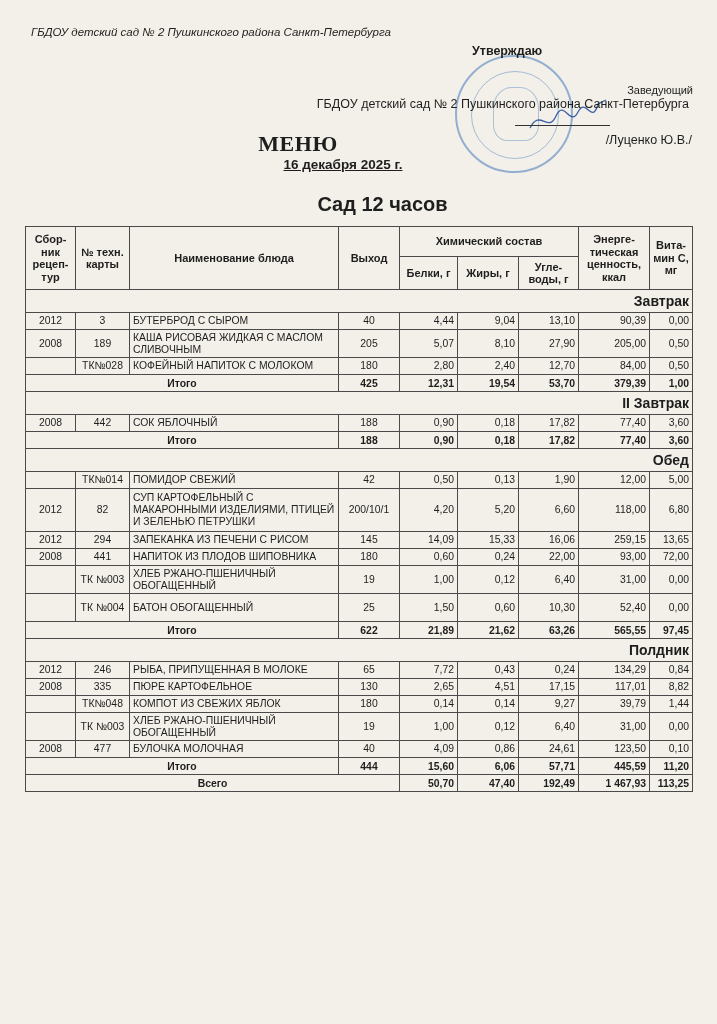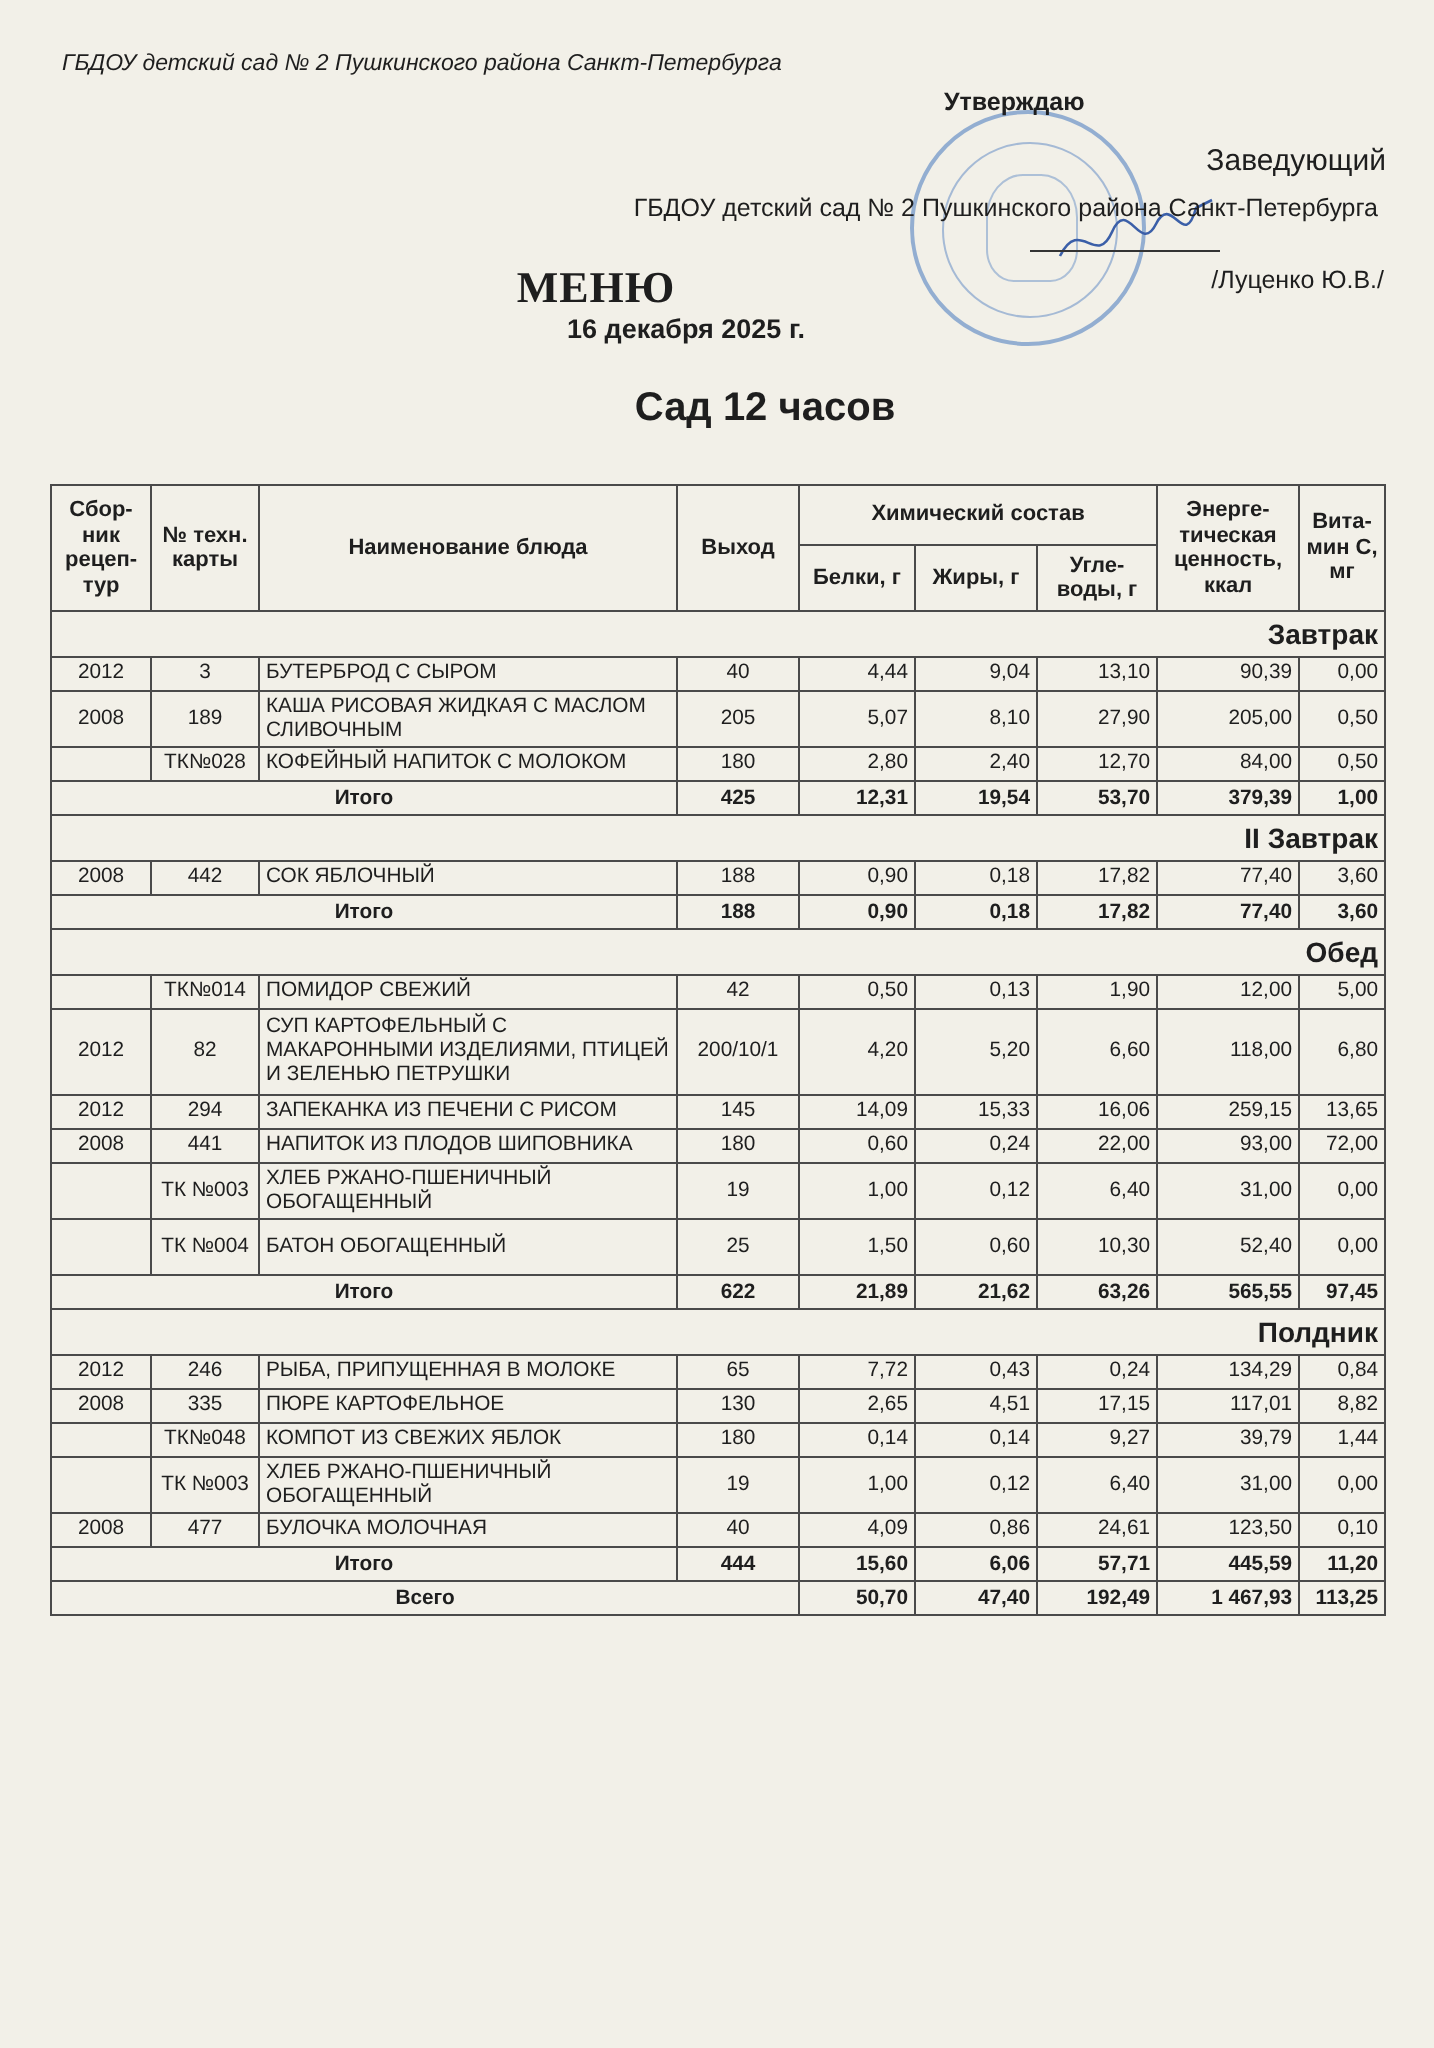--- a/index.html
+++ b/index.html
@@ -3,37 +3,37 @@
 <meta charset="utf-8">
 <style>
   html, body { margin:0; padding:0; }
   body {
     width:717px; height:1024px; position:relative; overflow:hidden;
     background:#f2f0e8;
     font-family:"Liberation Sans", sans-serif; color:#1e1e1e;
   }
   .org-top { position:absolute; left:31px; top:26px; font-size:11.5px; font-style:italic; }
   .approve { position:absolute; left:472px; top:44px; font-size:12.5px; font-weight:bold; }
-  .position { position:absolute; right:24px; top:72px; font-size:15px; }
+  .position { position:absolute; right:24px; top:84px; font-size:11px; }
   .org-right { position:absolute; right:28px; top:97px; font-size:12.5px; }
   .sign-line { position:absolute; left:515px; top:125px; width:95px; border-top:1px solid #333; }
   .signer { position:absolute; right:25px; top:113px; font-size:12.5px;margin-top:20px; }
   .title { position:absolute; left:0; width:596px; top:131px; text-align:center; font-family:"Liberation Serif", serif; font-weight:bold; font-size:22px; letter-spacing:0.5px; }
-  .date { position:absolute; left:0; width:686px; top:157px; text-align:center; font-weight:bold; font-size:13.5px; }
+  .date { position:absolute; left:0; width:686px; top:157px; text-align:center; font-weight:bold; font-size:13.5px;text-decoration:underline; }
   .group { position:absolute; left:0; width:717px; top:193px; text-align:center; font-weight:bold; font-size:20px;padding-left:24px; }
 
   .stamp { position:absolute; left:455px; top:55px; width:118px; height:118px; border-radius:50%;
     border:2px solid rgba(70,120,190,0.55); box-sizing:border-box; }
   .stamp::after { content:""; position:absolute; left:14px; top:14px; width:86px; height:86px; border-radius:50%;
     border:1px solid rgba(70,120,190,0.45); }
   .stamp-emblem { position:absolute; left:36px; top:30px; width:44px; height:52px; border-radius:40% 40% 30% 30%;
     border:1px solid rgba(70,120,190,0.4); }
   .signature { position:absolute; left:520px; top:98px; width:90px; height:40px; }
 
-  table.menu { position:absolute; left:25px; top:242px; width:667px; border-collapse:collapse; table-layout:fixed; font-size:10.4px; }
+  table.menu { position:absolute; left:25px; top:226px; width:667px; border-collapse:collapse; table-layout:fixed; font-size:10.4px; }
   table.menu td, table.menu th { border:1px solid #4a4a4a; padding:0 3px; overflow:hidden; }
   table.menu th { font-weight:bold; font-size:11px; text-align:center; line-height:12.5px; }
   .sec td { text-align:right; font-weight:bold; font-size:14px; height:22px; }
   .r td { height:16px; line-height:12px; }
   .r2 td { height:27px; line-height:12px; }
   .r3 td { height:42px; line-height:12px; }
   .c { text-align:center; }
   .n { text-align:right; }
   .t td { font-weight:bold; height:16px; }
   .t td.lbl { text-align:center; }

